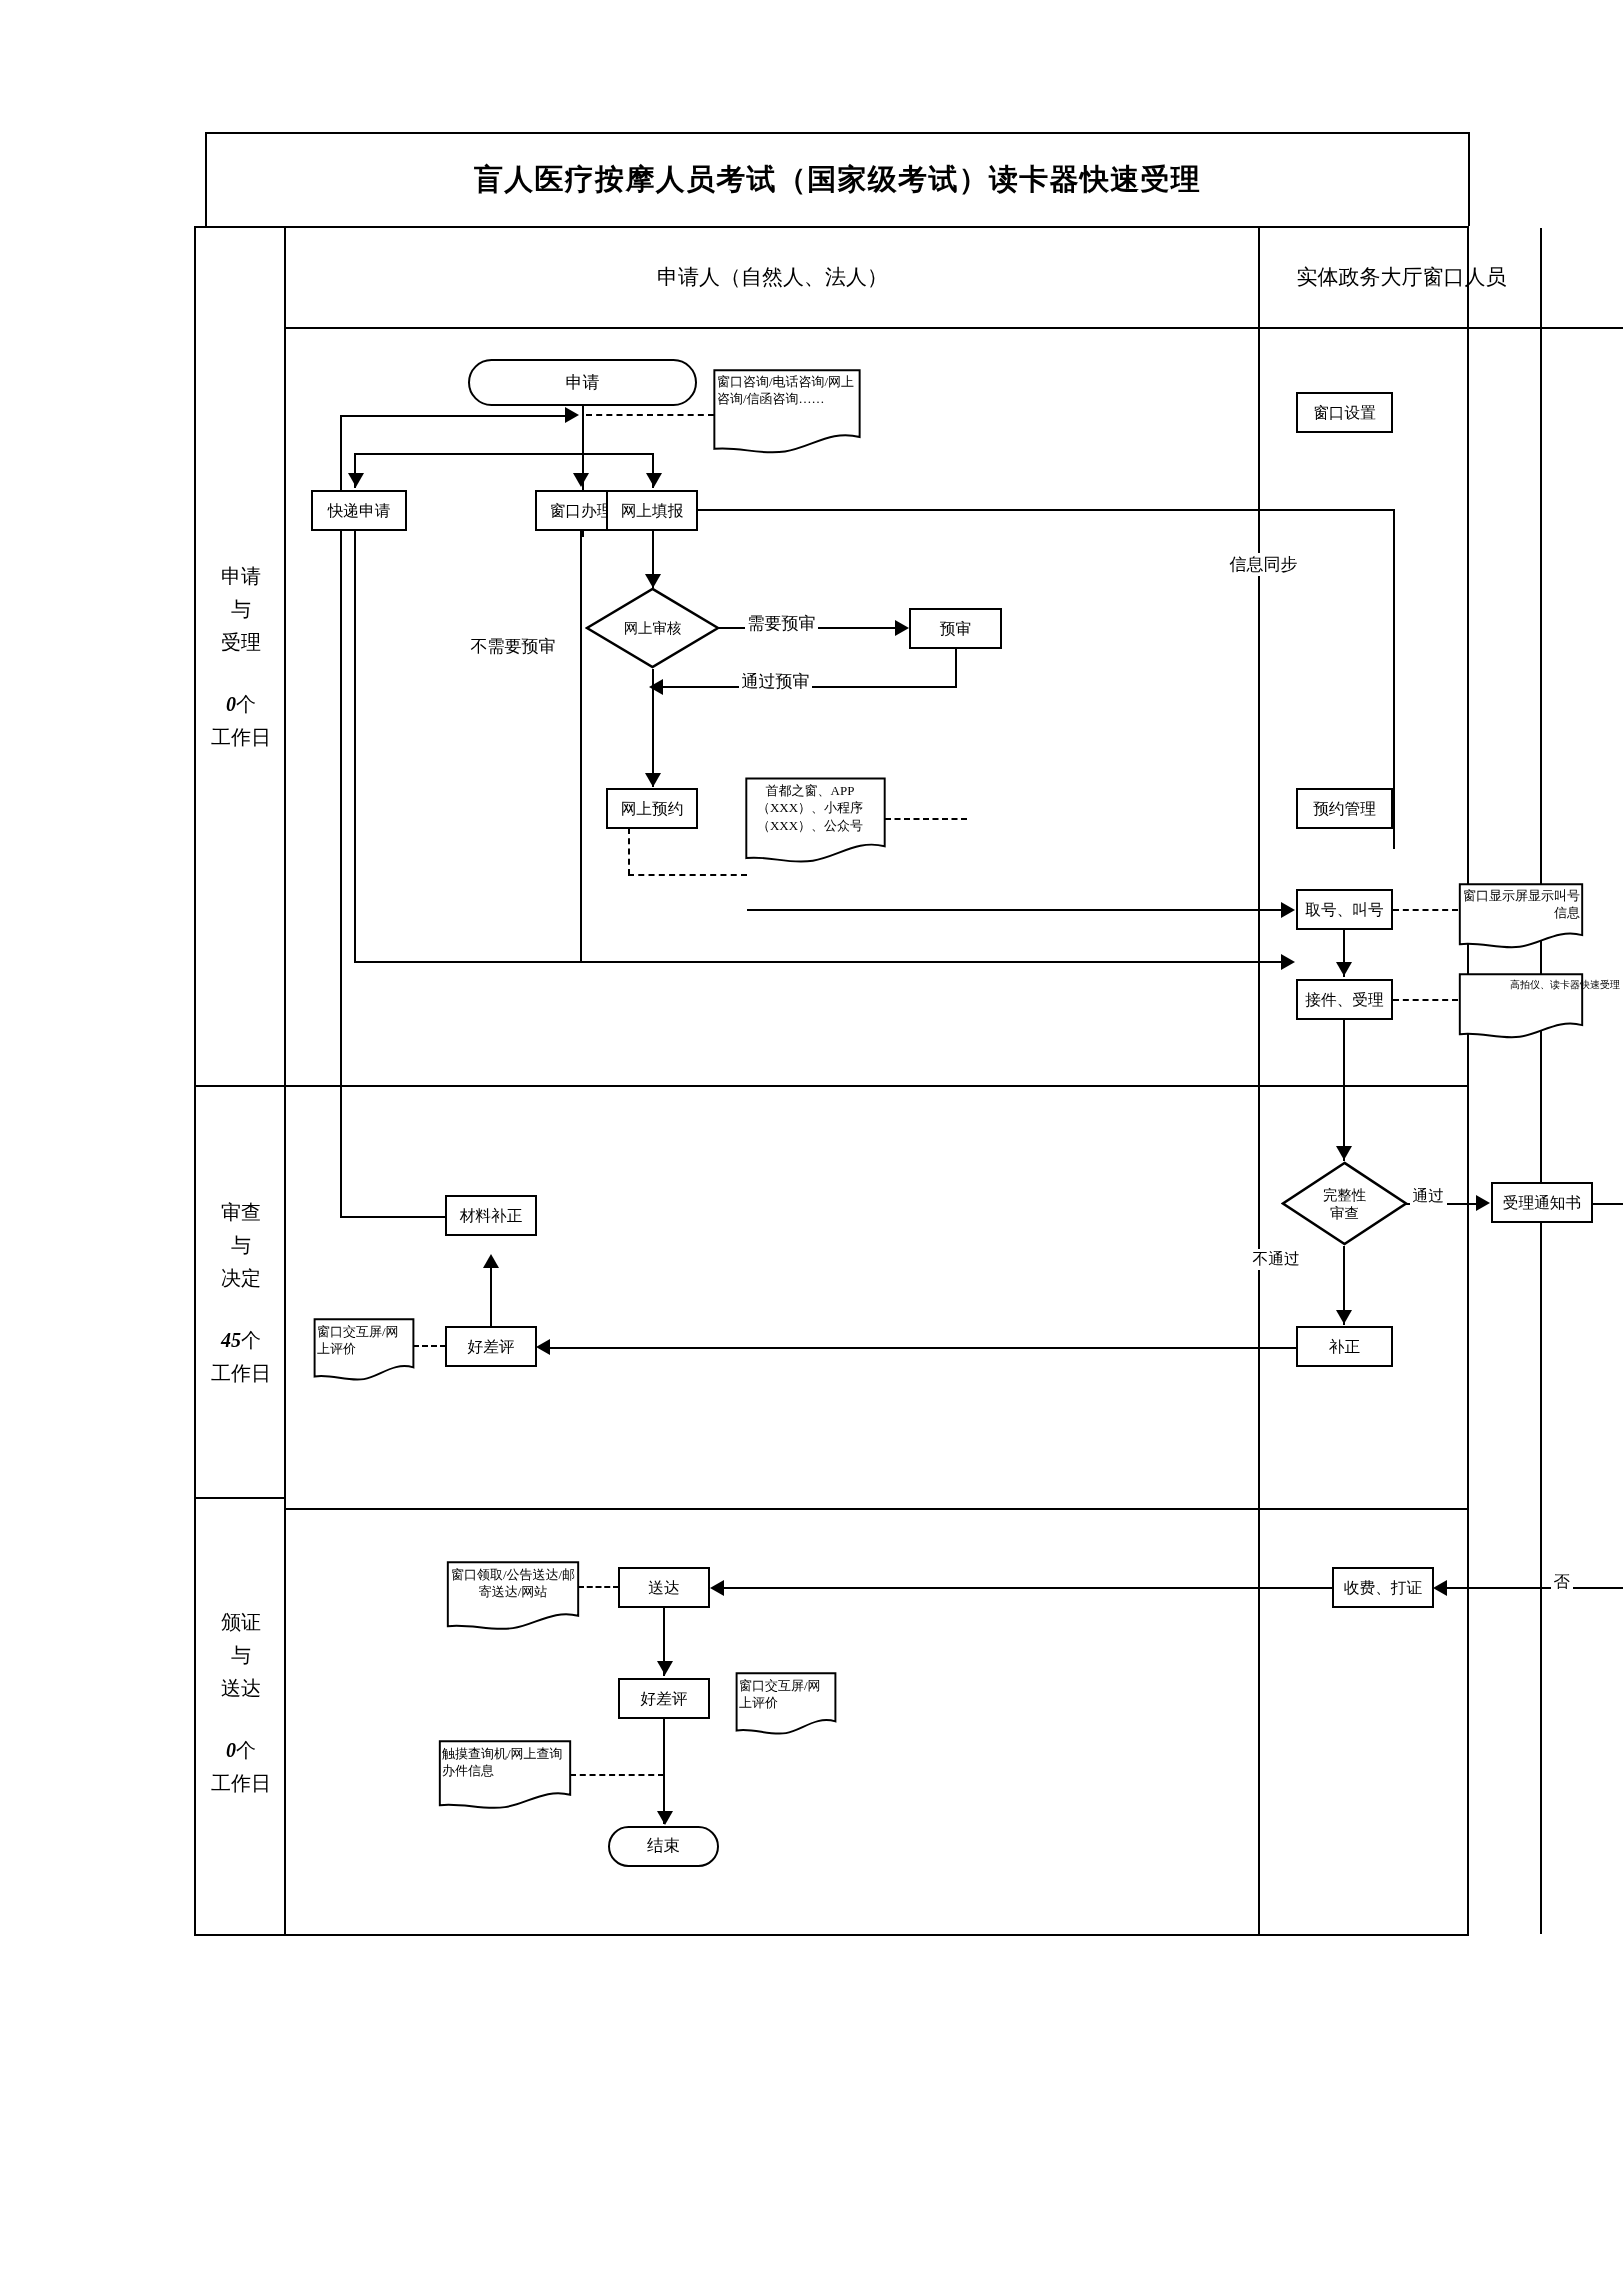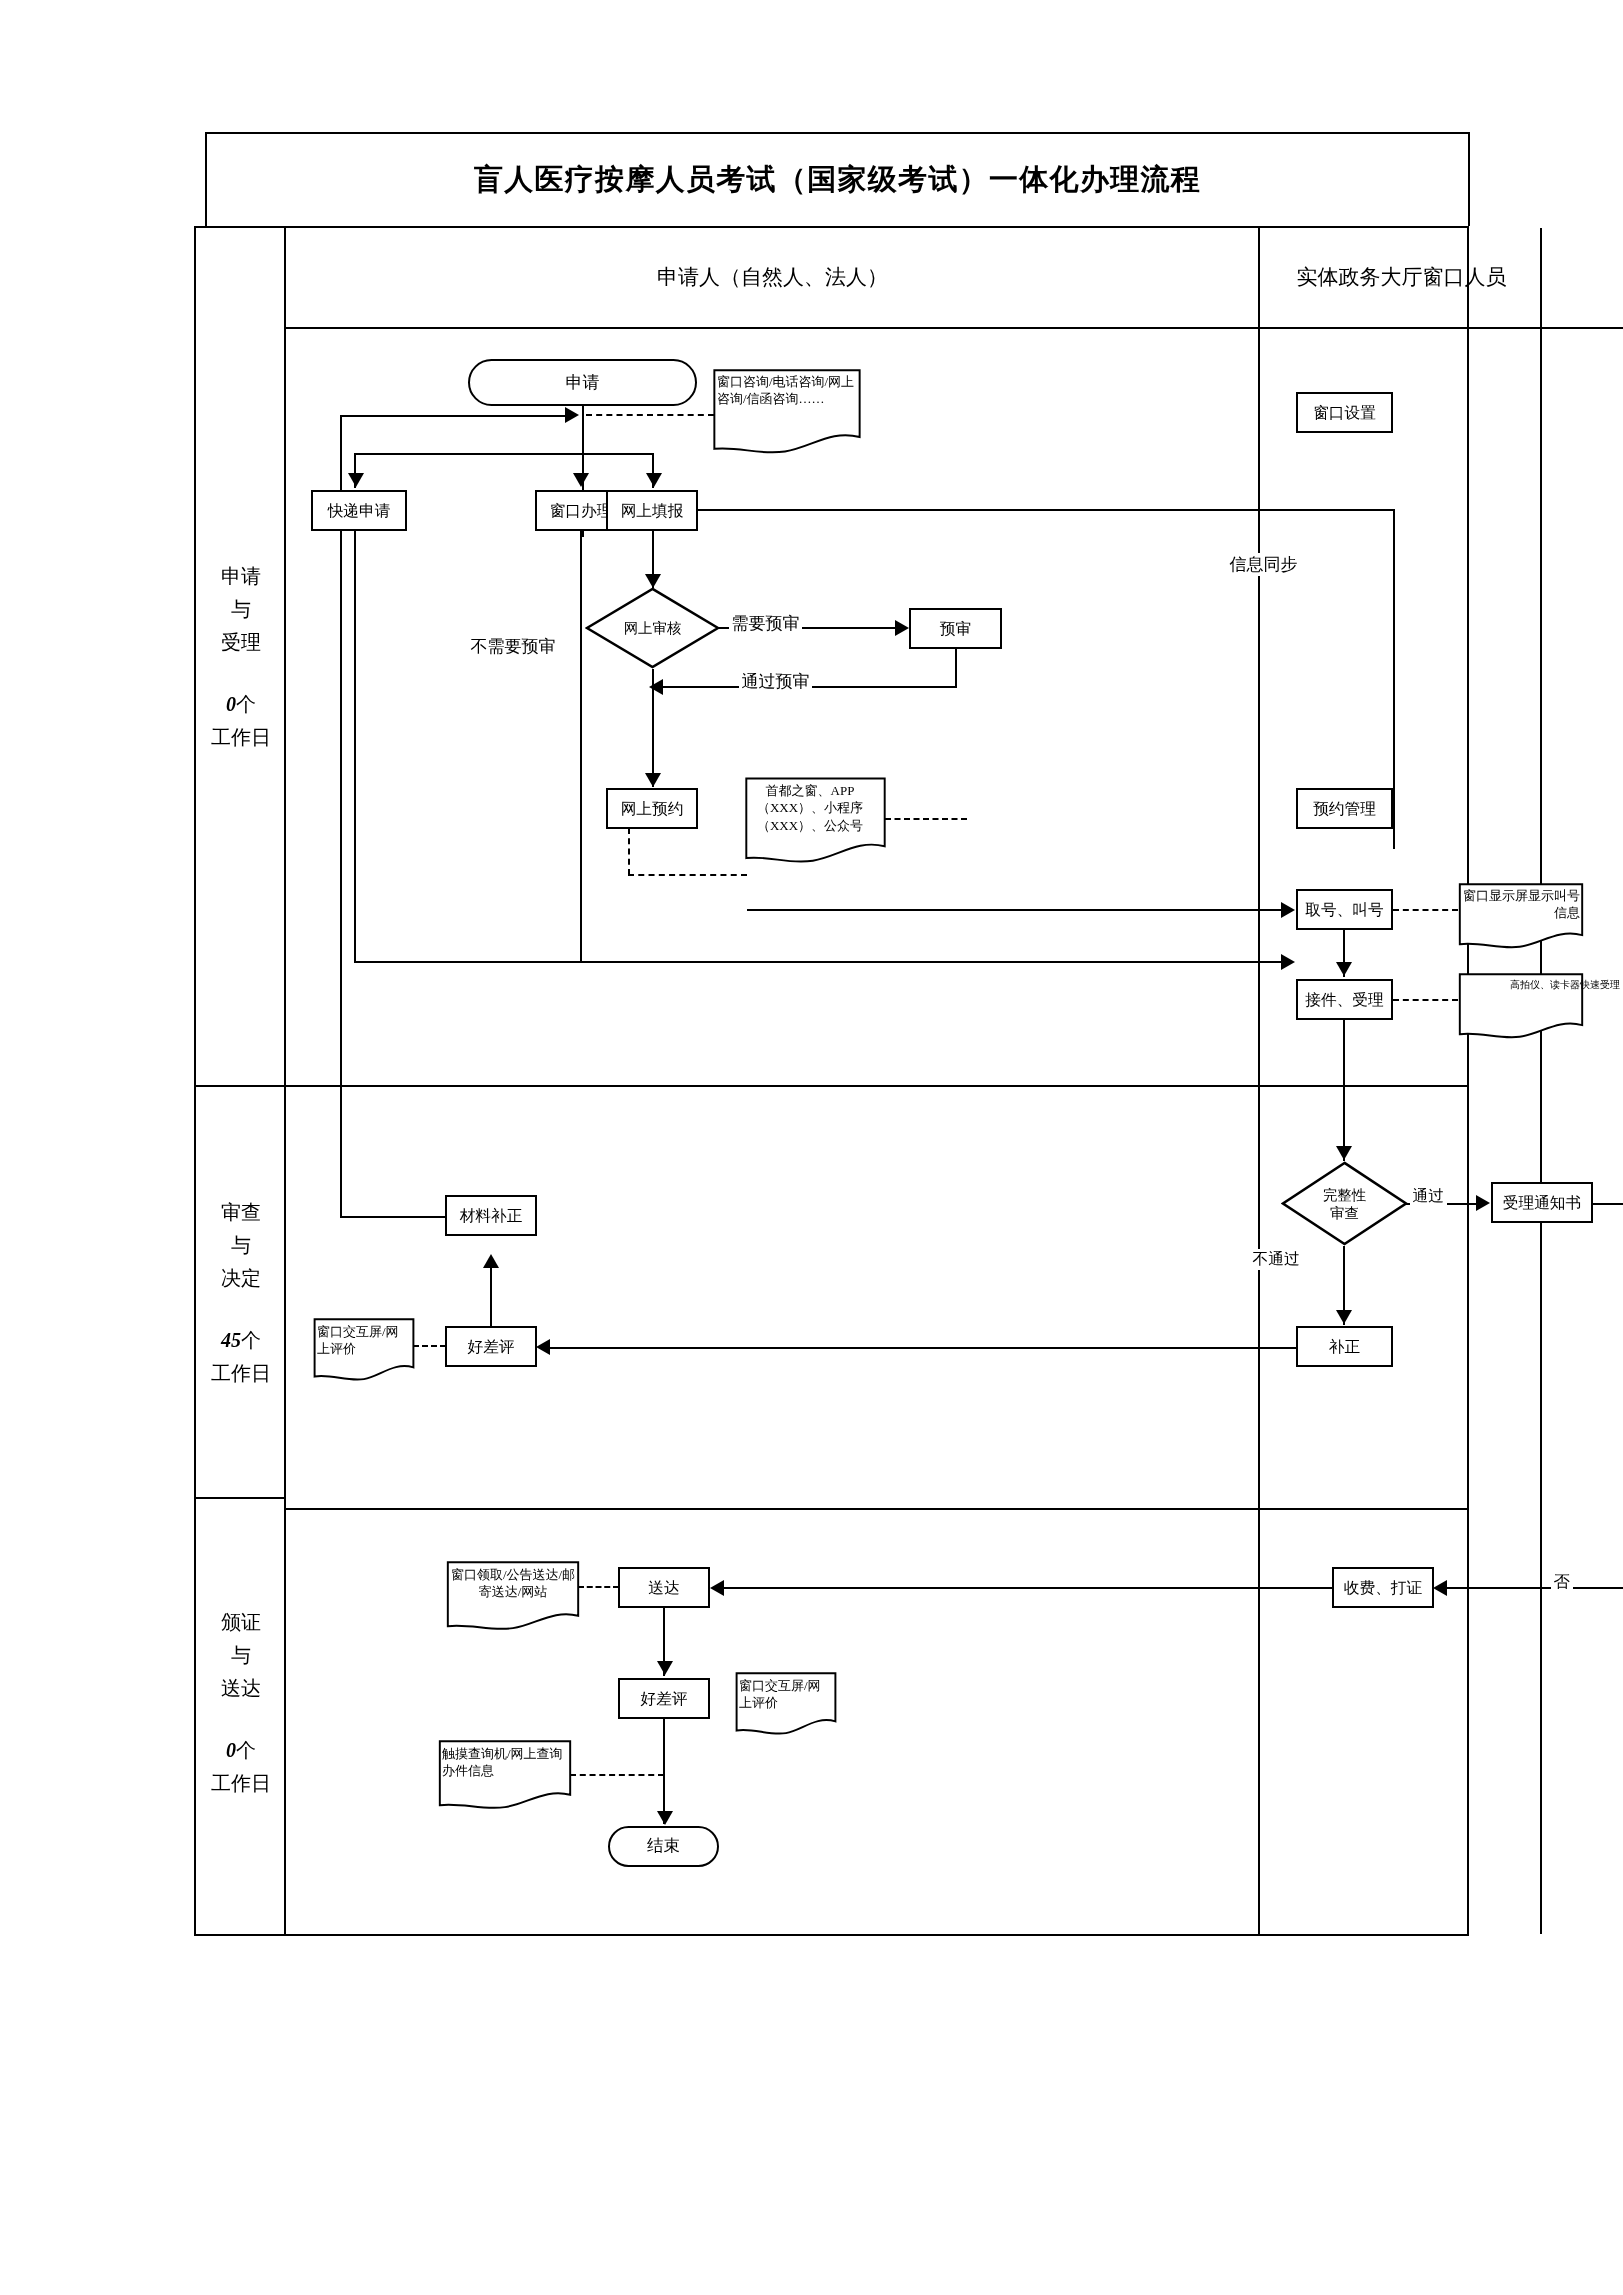--- a/index.html
+++ b/index.html
@@ -62,21 +62,21 @@
   .arr.up{border-left:8.5px solid transparent;border-right:8.5px solid transparent;border-bottom:14.4px solid #000;}
   .arr.rt{border-top:8.5px solid transparent;border-bottom:8.5px solid transparent;border-left:14.4px solid #000;}
   .arr.lt{border-top:8.5px solid transparent;border-bottom:8.5px solid transparent;border-right:14.4px solid #000;}
 
   .elbl{position:absolute;font-size:17px;z-index:4;background:#fff;padding:0 2.6px;white-space:nowrap;}
 </style>
 </head>
 <body>
 
 <div class="title-box">
-  <div class="title-text">盲人医疗按摩人员考试（国家级考试）一体化办理流程</div>
+  <div class="title-text">盲人医疗按摩人员考试（国家级考试）读卡器快速受理</div>
 </div>
 
 <div class="table">
 
   <div class="stagecol"></div>
 
   <div class="stage" style="top:0px;height:857px;">
     <div>申请</div>
     <div>与</div>
     <div>受理</div>
@@ -172,21 +172,21 @@
   <div class="diamond-wrap" style="left:389px;top:359px;width:135px;height:82px;">
     <svg class="dshape" viewBox="0 0 206 126" preserveAspectRatio="none">
       <polygon points="103,3 203,63 103,123 3,63" fill="#fff" stroke="#000" stroke-width="4"></polygon>
     </svg>
     <div class="dtext">
         <span>网上审核</span>
       </div>
   </div>
 
   <div class="ln lnh" style="left:522px;top:399px;width:181px;"></div>
-  <div class="elbl" style="left:533px;top:384px;font-family:Liberation Serif, serif;">需要预审</div>
+  <div class="elbl" style="left:549px;top:384px;font-family:Liberation Serif, serif;">需要预审</div>
   <div class="arr rt" style="left:699px;top:392px;"></div>
 
   <div class="node" style="left:713px;top:380px;width:93px;height:41px;">
     <span>预审</span>
   </div>
 
   <div class="ln lnv" style="left:759px;top:420px;height:39px;"></div>
   <div class="ln lnh" style="left:466px;top:458px;width:295px;"></div>
   <div class="elbl" style="left:543px;top:442px;">通过预审</div>
   <div class="arr lt" style="left:453px;top:451px;"></div>

